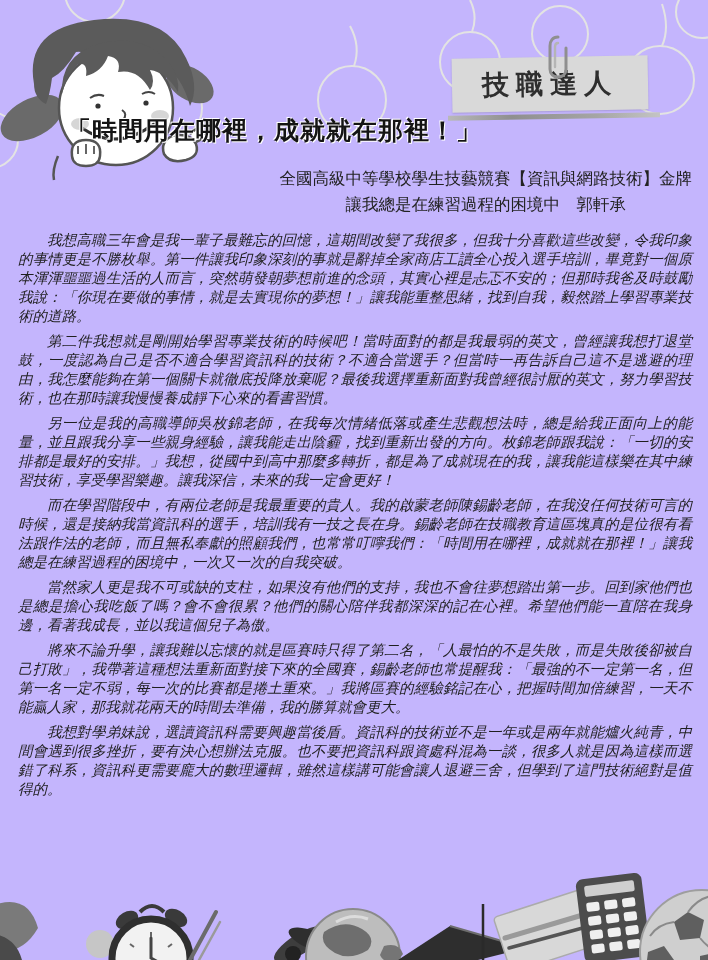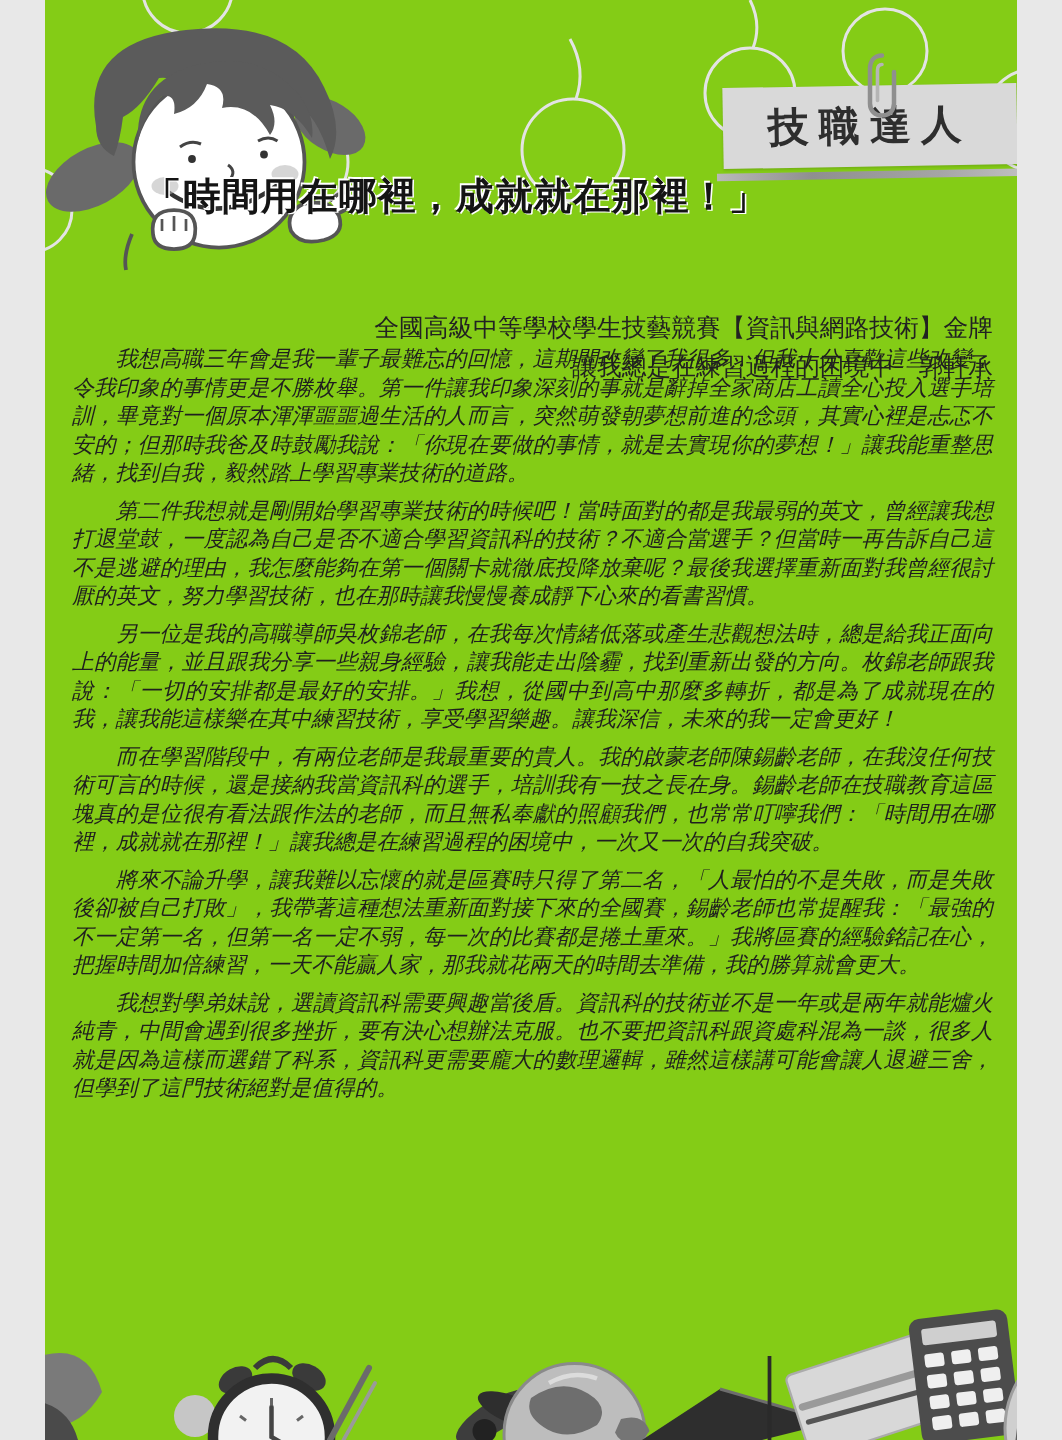--- a/index.html
+++ b/index.html
@@ -1,18 +1,18 @@
 <!DOCTYPE html>
 <html lang="zh-Hant"><head>
 <meta charset="utf-8">
 <style>
   html,body{margin:0;padding:0;background:#e8e8e8;}
   .page{
-    position:relative;width:648px;height:960px;margin:0 auto;
-    background:#84cc16;overflow:hidden;
+    position:relative;width:708px;height:960px;margin:0 auto;
+    background:#c4b5fd;overflow:hidden;
     font-family:"Liberation Serif","DejaVu Serif",serif;color:#1f1f1f;
   }
   
   .bg-pattern{position:absolute;top:0;left:0;z-index:0;}
   
   .girl{position:absolute;left:-6px;top:6px;z-index:2;}
   
   .tag{
     position:absolute;left:452px;top:57px;width:196px;height:54px;z-index:2;
     background:#d9d9d9;transform:rotate(-1deg);
@@ -29,21 +29,21 @@
   .paperclip{position:absolute;left:546px;top:34px;z-index:3;}
   
   .title{
     position:absolute;left:66px;top:114px;z-index:2;margin:0;
     font-family:"Liberation Sans","DejaVu Sans",sans-serif;
     font-size:25px;font-weight:800;letter-spacing:1px;color:#141414;
     white-space:nowrap;text-shadow:1px 1px 0 #fff,-1px -1px 0 #fff;
   }
   .subtitle{
     position:absolute;right:16px;top:166px;z-index:2;
-    text-align:right;font-size:16.5px;line-height:26px;color:#222;margin-top:40px;
+    text-align:center;font-size:16.5px;line-height:26px;color:#222;
   }
   
   .article{
     position:absolute;left:18px;right:16px;top:231px;z-index:2;
     font-size:14.5px;line-height:19px;text-align:justify;font-style:italic;
   }
   .article p{margin:0 0 6px;text-indent:2em;}
   
   .collage{position:absolute;left:0;bottom:0;z-index:1;}
 </style>
@@ -115,20 +115,21 @@
   <div class="subtitle">
     <div>全國高級中等學校學生技藝競賽【資訊與網路技術】金牌</div>
     <div>讓我總是在練習過程的困境中　郭軒承</div>
   </div>
 
   <div class="article">
     <p>我想高職三年會是我一輩子最難忘的回憶，這期間改變了我很多，但我十分喜歡這些改變，令我印象的事情更是不勝枚舉。第一件讓我印象深刻的事就是辭掉全家商店工讀全心投入選手培訓，畢竟對一個原本渾渾噩噩過生活的人而言，突然萌發朝夢想前進的念頭，其實心裡是忐忑不安的；但那時我爸及時鼓勵我說：「你現在要做的事情，就是去實現你的夢想！」讓我能重整思緒，找到自我，毅然踏上學習專業技術的道路。</p>
     <p>第二件我想就是剛開始學習專業技術的時候吧！當時面對的都是我最弱的英文，曾經讓我想打退堂鼓，一度認為自己是否不適合學習資訊科的技術？不適合當選手？但當時一再告訴自己這不是逃避的理由，我怎麼能夠在第一個關卡就徹底投降放棄呢？最後我選擇重新面對我曾經很討厭的英文，努力學習技術，也在那時讓我慢慢養成靜下心來的看書習慣。</p>
     <p>另一位是我的高職導師吳枚錦老師，在我每次情緒低落或產生悲觀想法時，總是給我正面向上的能量，並且跟我分享一些親身經驗，讓我能走出陰霾，找到重新出發的方向。枚錦老師跟我說：「一切的安排都是最好的安排。」我想，從國中到高中那麼多轉折，都是為了成就現在的我，讓我能這樣樂在其中練習技術，享受學習樂趣。讓我深信，未來的我一定會更好！</p>
     <p>而在學習階段中，有兩位老師是我最重要的貴人。我的啟蒙老師陳錫齡老師，在我沒任何技術可言的時候，還是接納我當資訊科的選手，培訓我有一技之長在身。錫齡老師在技職教育這區塊真的是位很有看法跟作法的老師，而且無私奉獻的照顧我們，也常常叮嚀我們：「時間用在哪裡，成就就在那裡！」讓我總是在練習過程的困境中，一次又一次的自我突破。</p>
+    <p>當然家人更是我不可或缺的支柱，如果沒有他們的支持，我也不會往夢想踏出第一步。回到家他們也是總是擔心我吃飯了嗎？會不會很累？他們的關心陪伴我都深深的記在心裡。希望他們能一直陪在我身邊，看著我成長，並以我這個兒子為傲。</p>
     <p>將來不論升學，讓我難以忘懷的就是區賽時只得了第二名，「人最怕的不是失敗，而是失敗後卻被自己打敗」，我帶著這種想法重新面對接下來的全國賽，錫齡老師也常提醒我：「最強的不一定第一名，但第一名一定不弱，每一次的比賽都是捲土重來。」我將區賽的經驗銘記在心，把握時間加倍練習，一天不能贏人家，那我就花兩天的時間去準備，我的勝算就會更大。</p>
     <p>我想對學弟妹說，選讀資訊科需要興趣當後盾。資訊科的技術並不是一年或是兩年就能爐火純青，中間會遇到很多挫折，要有決心想辦法克服。也不要把資訊科跟資處科混為一談，很多人就是因為這樣而選錯了科系，資訊科更需要龐大的數理邏輯，雖然這樣講可能會讓人退避三舍，但學到了這門技術絕對是值得的。</p>
   </div>
 
   <svg class="collage" width="708" height="100" viewBox="0 0 708 100">
 
     <g>
       <path d="M-6,45 Q28,33 38,68 Q22,96 -6,90 Z" fill="#7a7a7a"></path>
       <path d="M-6,74 Q16,78 22,100 L-6,100 Z" fill="#4a4a4a"></path>
     </g>

